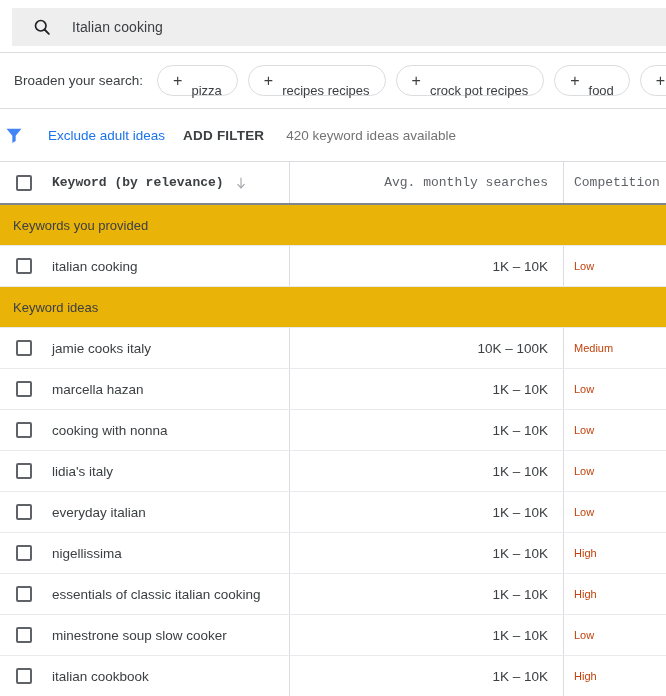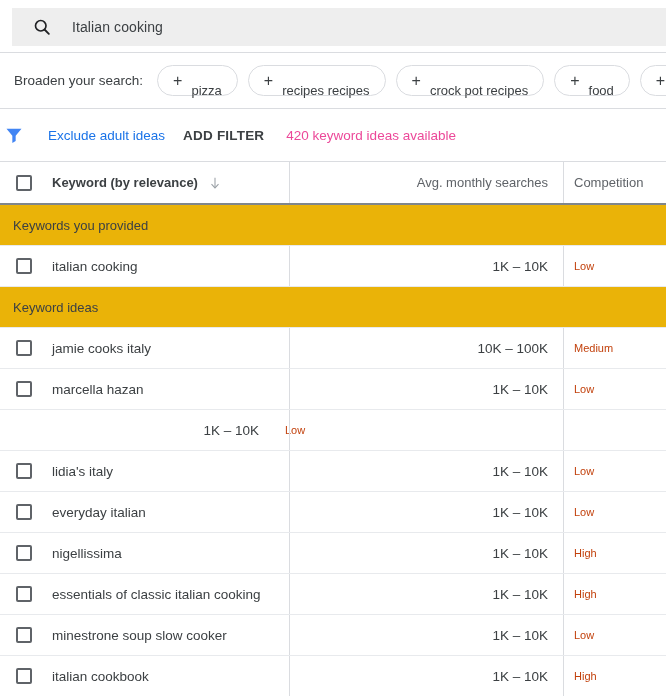--- a/index.html
+++ b/index.html
@@ -96,33 +96,34 @@
     margin-left: 18px;
     font-size: 13.5px;
     font-weight: bold;
     color: #3c4043;
     letter-spacing: .2px;
     cursor: pointer;
   }
   .ideas-count {
     margin-left: 22px;
     font-size: 13.5px;
-    color: #ec4899;
+    color: #737373;
     text-align: right;
   }
 
   
   .table { width: 666px; position: relative; }
 
   .colrow {
     display: flex;
     height: 41px;
     align-items: center;
     position: relative;
     background: #fff;
+    font-family: Liberation Mono, monospace;
   }
   .c-key   { width: 289px; flex: 0 0 289px; display:flex; align-items:center; height:100%; }
   .c-vol   { width: 274px; flex: 0 0 274px; display:flex; align-items:center; justify-content:flex-end; height:100%; padding-right: 15px; }
   .c-comp  { width: 103px; flex: 0 0 103px; display:flex; align-items:center; height:100%; padding-left: 11px; }
 
   .vdiv {
     position: absolute;
     top: 0; bottom: 0;
     width: 1px;
     background: #dadce0;
@@ -323,20 +324,24 @@
       <span class="vol-label">1K – 10K</span>
     </div>
     <div class="c-comp">
       <span class="comp-label">Low</span>
     </div>
   </div>
 
   <div class="data-row">
     <div class="vdiv a"></div>
     <div class="vdiv b"></div>
+    <div class="c-key">
+      <div class="cbox"></div>
+      <span class="kw-label">cooking with nonna</span>
+    </div>
     <div class="c-vol">
       <span class="vol-label">1K – 10K</span>
     </div>
     <div class="c-comp">
       <span class="comp-label">Low</span>
     </div>
   </div>
 
   <div class="data-row">
     <div class="vdiv a"></div>

